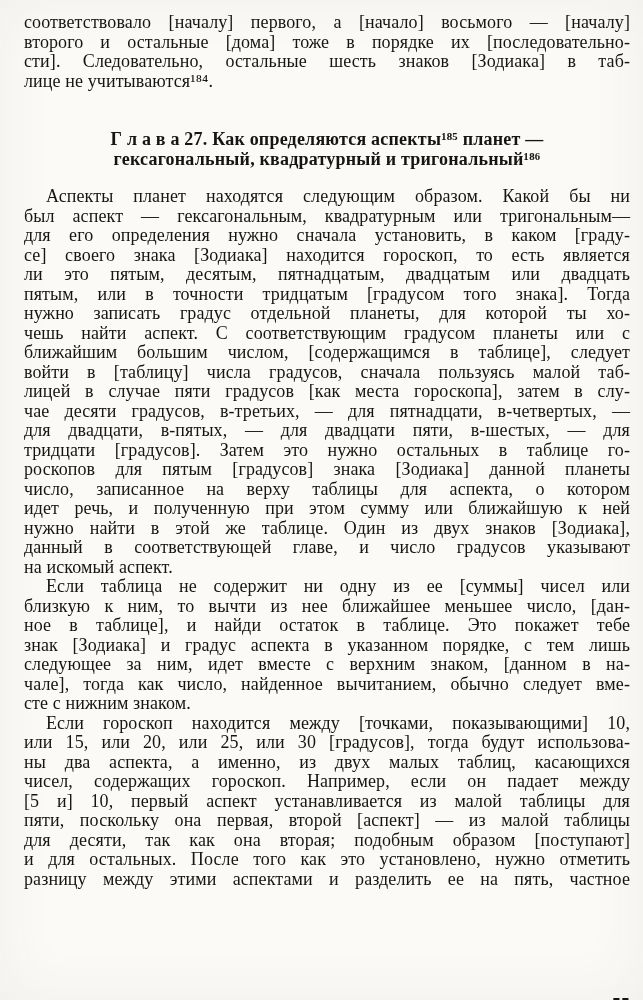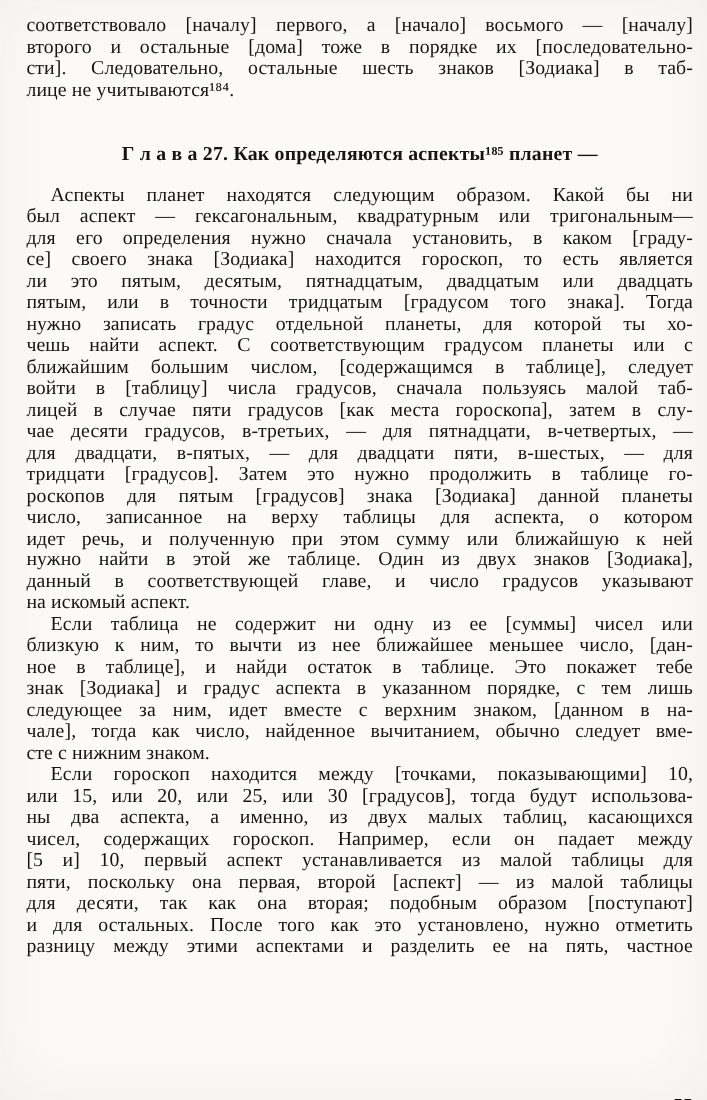--- a/index.html
+++ b/index.html
@@ -63,36 +63,37 @@
 <div class="page">
   <main class="textblock" id="flow">
       <section class="blk paragraph">
         <div class="line">соответствовало [началу] первого, а [начало] восьмого — [началу]</div>
         <div class="line">второго и остальные [дома] тоже в порядке их [последовательно-</div>
         <div class="line">сти]. Следовательно, остальные шесть знаков [Зодиака] в таб-</div>
         <div class="line last">лице не учитываются¹⁸⁴.</div>
       </section>
       <section class="blk heading">
         <div class="line">Г л а в а 27. Как определяются аспекты¹⁸⁵ планет —</div>
+        <div class="line">гексагональный, квадратурный и тригональный¹⁸⁶</div>
       </section>
       <section class="blk paragraph">
         <div class="line indent">Аспекты планет находятся следующим образом. Какой бы ни</div>
         <div class="line">был аспект — гексагональным, квадратурным или тригональным—</div>
         <div class="line">для его определения нужно сначала установить, в каком [граду-</div>
         <div class="line">се] своего знака [Зодиака] находится гороскоп, то есть является</div>
         <div class="line">ли это пятым, десятым, пятнадцатым, двадцатым или двадцать</div>
         <div class="line">пятым, или в точности тридцатым [градусом того знака]. Тогда</div>
         <div class="line">нужно записать градус отдельной планеты, для которой ты хо-</div>
         <div class="line">чешь найти аспект. С соответствующим градусом планеты или с</div>
         <div class="line">ближайшим большим числом, [содержащимся в таблице], следует</div>
         <div class="line">войти в [таблицу] числа градусов, сначала пользуясь малой таб-</div>
         <div class="line">лицей в случае пяти градусов [как места гороскопа], затем в слу-</div>
         <div class="line">чае десяти градусов, в-третьих, — для пятнадцати, в-четвертых, —</div>
         <div class="line">для двадцати, в-пятых, — для двадцати пяти, в-шестых, — для</div>
-        <div class="line">тридцати [градусов]. Затем это нужно продолжить в таблице го-</div>
+        <div class="line">тридцати [градусов]. Затем это нужно остальных в таблице го-</div>
         <div class="line">роскопов для пятым [градусов] знака [Зодиака] данной планеты</div>
         <div class="line">число, записанное на верху таблицы для аспекта, о котором</div>
         <div class="line">идет речь, и полученную при этом сумму или ближайшую к ней</div>
         <div class="line">нужно найти в этой же таблице. Один из двух знаков [Зодиака],</div>
         <div class="line">данный в соответствующей главе, и число градусов указывают</div>
         <div class="line last">на искомый аспект.</div>
       </section>
       <section class="blk paragraph">
         <div class="line indent">Если таблица не содержит ни одну из ее [суммы] чисел или</div>
         <div class="line">близкую к ним, то вычти из нее ближайшее меньшее число, [дан-</div>

